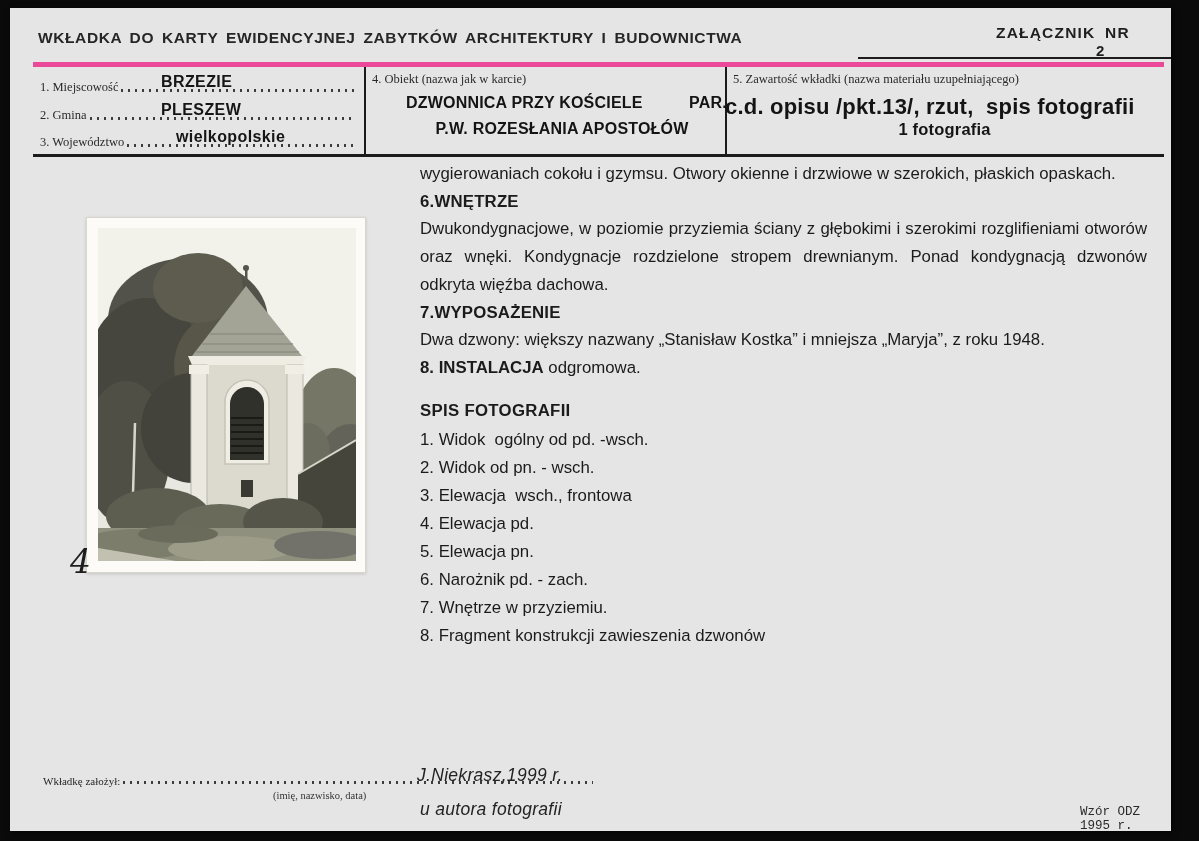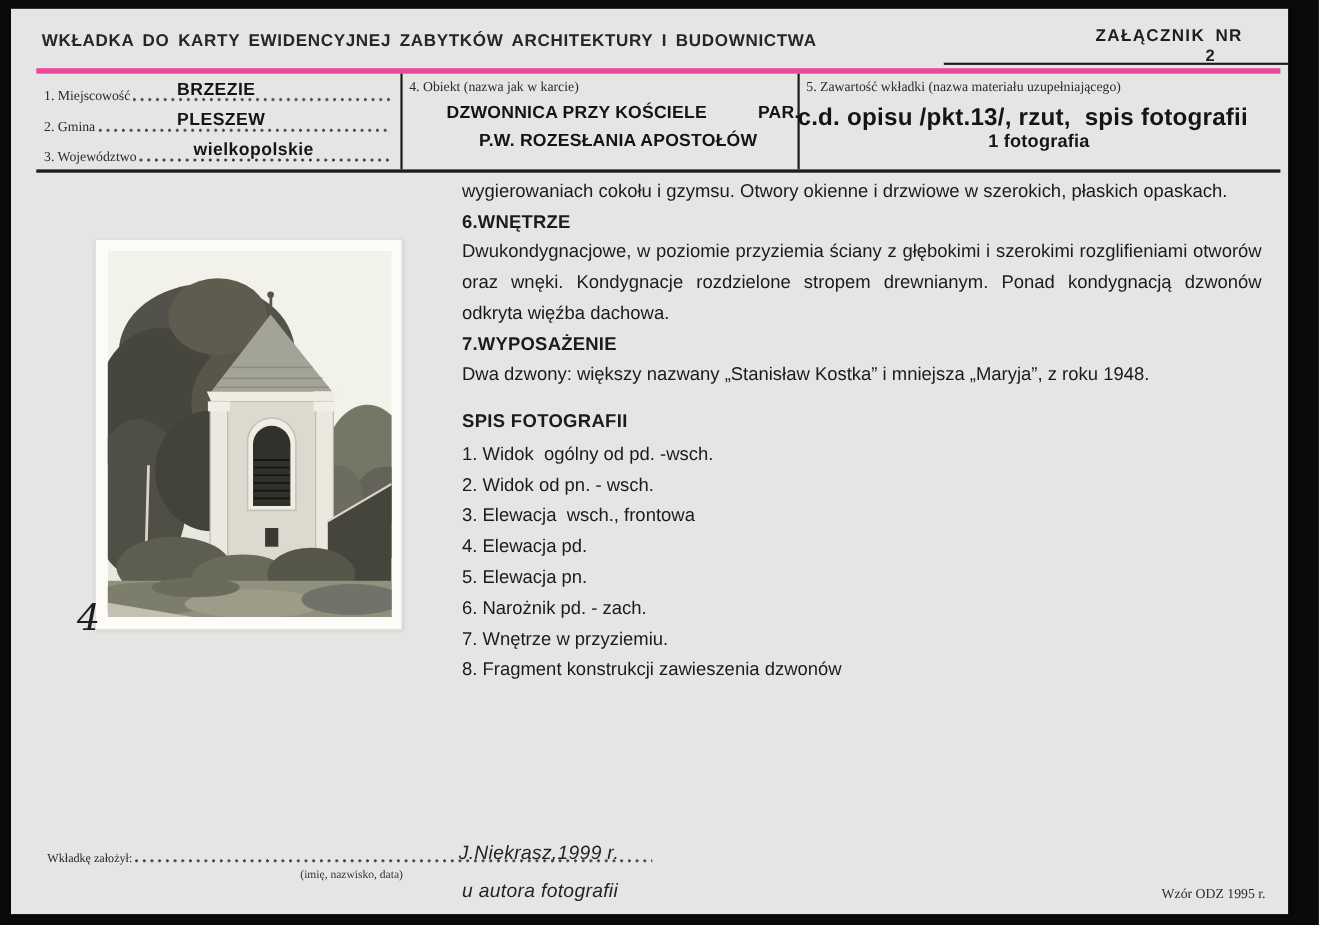--- a/index.html
+++ b/index.html
@@ -61,21 +61,21 @@
   .foot-row{position:absolute;display:flex;align-items:flex-end;height:17px;}
   .foot-row .label{font-family:"Liberation Serif",serif;font-size:11px;white-space:nowrap;color:#262626;}
   .foot-row1{left:33px;top:762px;width:552px;}
   .foot-row2{left:33px;top:796px;width:377px;}
   .foot-sub{position:absolute;left:263px;top:782px;font-family:"Liberation Serif",serif;font-size:10.5px;color:#333;}
   .hand-italic{
     position:absolute;font-style:italic;font-size:17.5px;letter-spacing:.3px;color:#232323;white-space:pre;
   }
   .hand-1{left:407px;top:757px;}
   .hand-2{left:410px;top:791px;}
-  .form-note{position:absolute;left:1046px;top:797px;font-family:Liberation Serif, serif;font-size:12.5px;color:#2a2a2a;}
+  .form-note{position:absolute;left:1070px;top:797px;font-family:Liberation Mono, monospace;font-size:12.5px;color:#2a2a2a;}
 </style>
 </head>
 <body>
 
 <div class="card">
 
   <div class="doc-title">WKŁADKA DO KARTY EWIDENCYJNEJ ZABYTKÓW ARCHITEKTURY I BUDOWNICTWA</div>
   <div class="zal-label">ZAŁĄCZNIK NR</div>
   <div class="zal-num">2</div>
   <div class="zal-line"></div>
@@ -172,20 +172,21 @@
     </svg>
   </div>
   <div class="hand-num">4</div>
 
   <div class="main-text">
     <p>wygierowaniach cokołu i gzymsu. Otwory okienne i drzwiowe w szerokich, płaskich opaskach.</p>
     <p class="hd">6.WNĘTRZE</p>
     <p>Dwukondygnacjowe, w poziomie przyziemia ściany z głębokimi i szerokimi rozglifieniami otworów oraz wnęki. Kondygnacje rozdzielone stropem drewnianym. Ponad kondygnacją dzwonów odkryta więźba dachowa.</p>
     <p class="hd">7.WYPOSAŻENIE</p>
     <p>Dwa dzwony: większy nazwany „Stanisław Kostka” i mniejsza „Maryja”, z roku 1948.</p>
+    <p><b>8. INSTALACJA</b><span> odgromowa.</span></p>
 
     <p class="spis-heading">SPIS FOTOGRAFII</p>
     <ul class="spis-list">
       <li>1. Widok  ogólny od pd. -wsch.</li>
       <li>2. Widok od pn. - wsch.</li>
       <li>3. Elewacja  wsch., frontowa</li>
       <li>4. Elewacja pd.</li>
       <li>5. Elewacja pn.</li>
       <li>6. Narożnik pd. - zach.</li>
       <li>7. Wnętrze w przyziemiu.</li>

